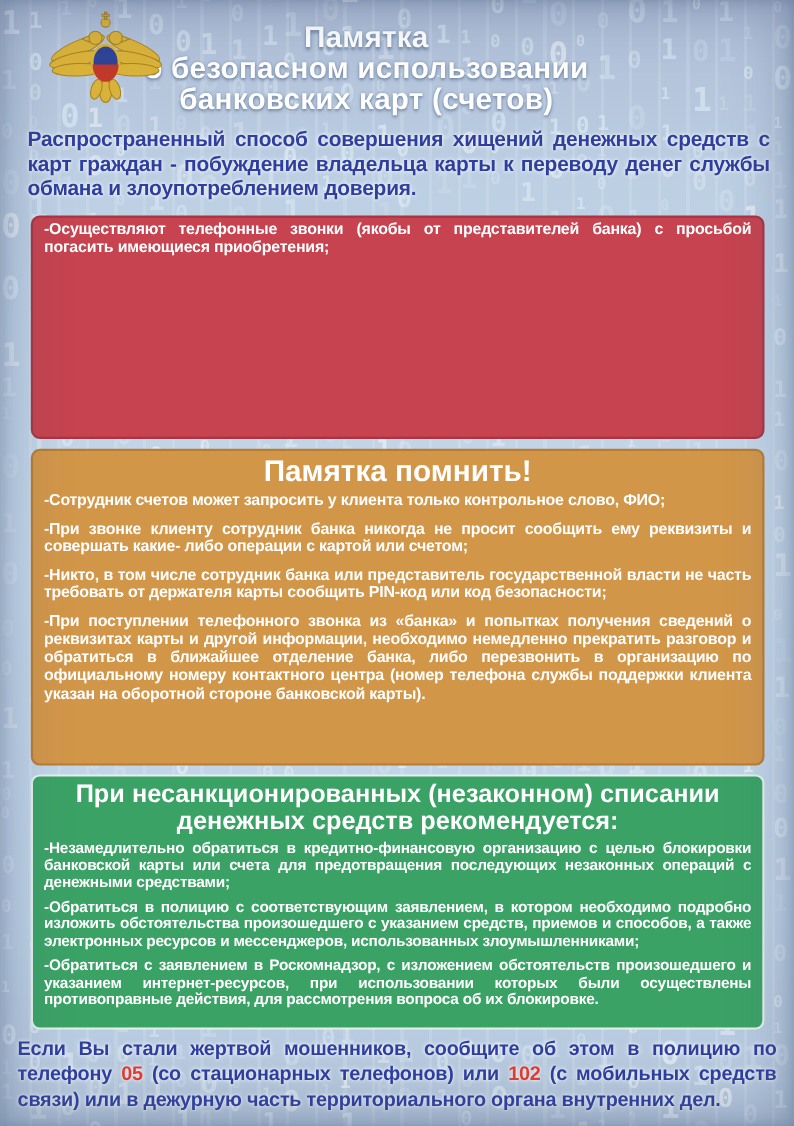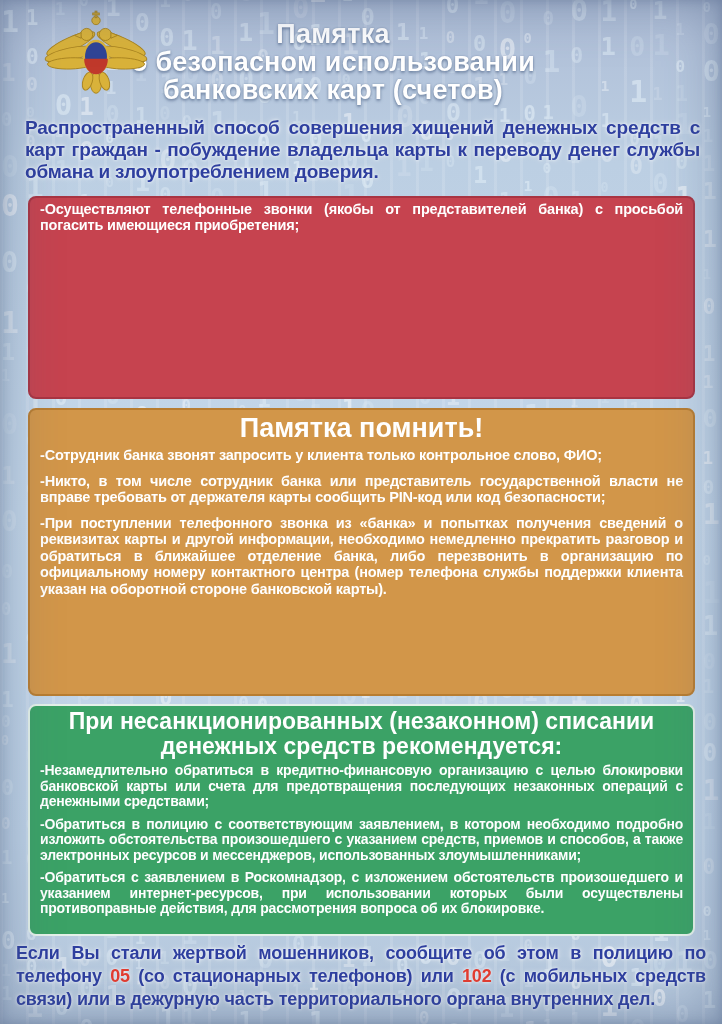--- a/index.html
+++ b/index.html
@@ -852,22 +852,23 @@
   </div>
 
   <p class="intro">Распространенный способ совершения хищений денежных средств с карт граждан - побуждение владельца карты к переводу денег службы обмана и злоупотреблением доверия.</p>
 
   <section class="panel panel-red">
     <p>-Осуществляют телефонные звонки (якобы от представителей банка) с просьбой погасить имеющиеся приобретения;</p>
   </section>
 
   <section class="panel panel-orange">
     <h2>Памятка помнить!</h2>
-    <p>-Сотрудник банка звонят запросить у клиента только контрольное слово, ФИО;</p>
-    <p>-Никто, в том числе сотрудник банка или представитель государственной власти не вправе требовать от держателя карты сообщить PIN-код или код безопасности;</p>
+    <p>-Сотрудник счетов может запросить у клиента только контрольное слово, ФИО;</p>
+    <p>-При звонке клиенту сотрудник банка никогда не просит сообщить ему реквизиты и совершать какие- либо операции с картой или счетом;</p>
+    <p>-Никто, в том числе сотрудник банка или представитель государственной власти не часть требовать от держателя карты сообщить PIN-код или код безопасности;</p>
     <p>-При поступлении телефонного звонка из «банка» и попытках получения сведений о реквизитах карты и другой информации, необходимо немедленно прекратить разговор и обратиться в ближайшее отделение банка, либо перезвонить в организацию по официальному номеру контактного центра (номер телефона службы поддержки клиента указан на оборотной стороне банковской карты).</p>
   </section>
 
   <section class="panel panel-green">
     <h2>При несанкционированных (незаконном) списании денежных средств рекомендуется:</h2>
     <p>-Незамедлительно обратиться в кредитно-финансовую организацию с целью блокировки банковской карты или счета для предотвращения последующих незаконных операций с денежными средствами;</p>
     <p>-Обратиться в полицию с соответствующим заявлением, в котором необходимо подробно изложить обстоятельства произошедшего с указанием средств, приемов и способов, а также электронных ресурсов и мессенджеров, использованных злоумышленниками;</p>
     <p>-Обратиться с заявлением в Роскомнадзор, с изложением обстоятельств произошедшего и указанием интернет-ресурсов, при использовании которых были осуществлены противоправные действия, для рассмотрения вопроса об их блокировке.</p>
   </section>
 

